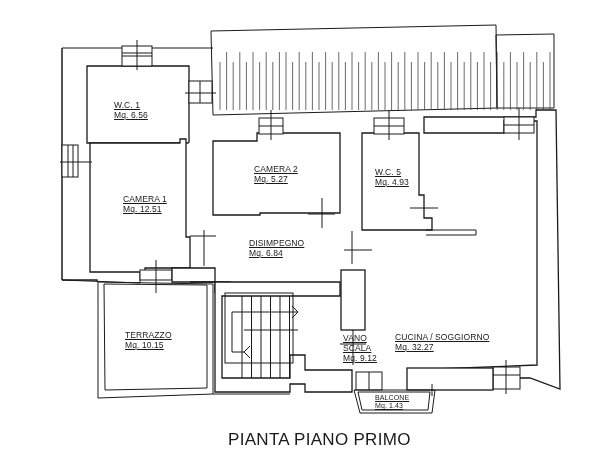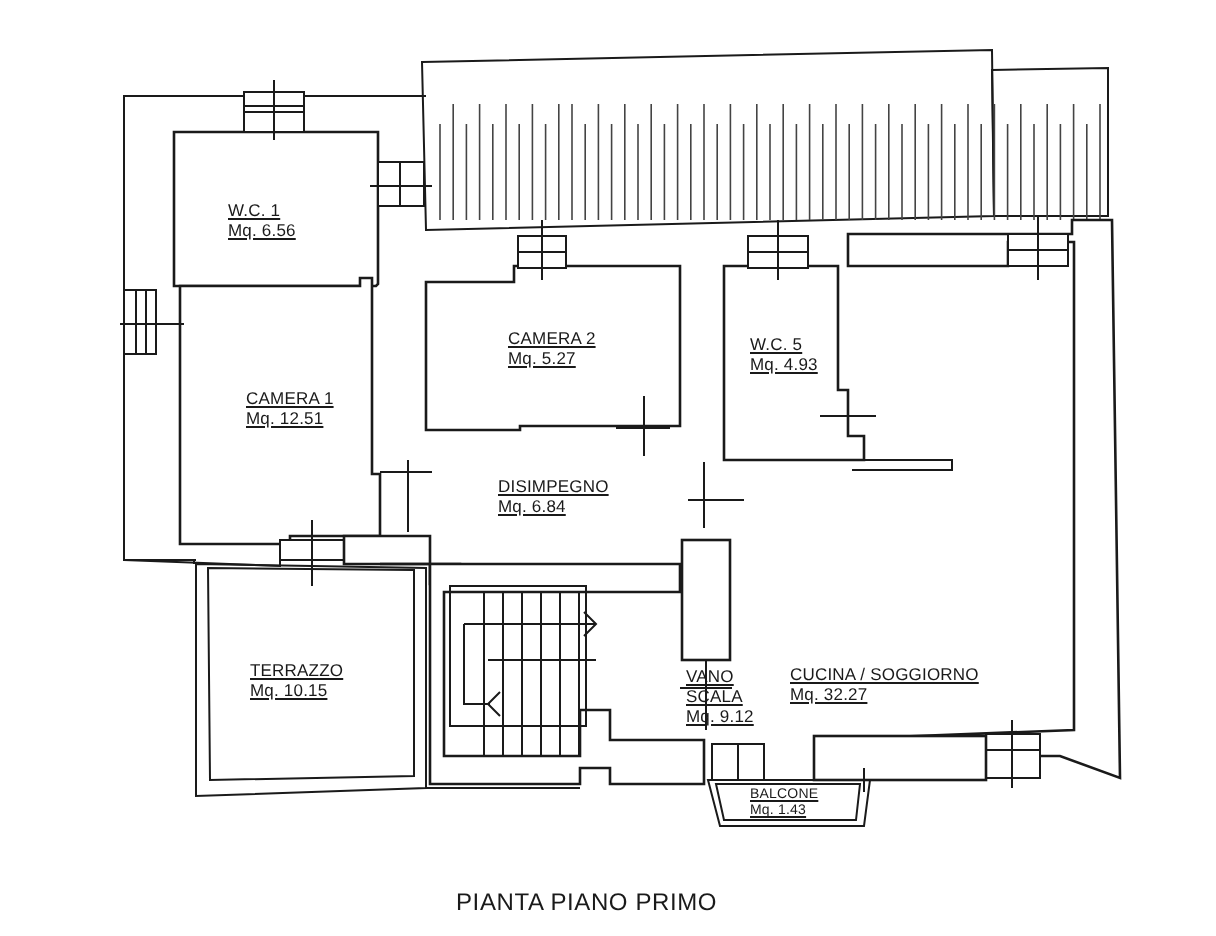--- a/index.html
+++ b/index.html
@@ -5,21 +5,21 @@
   html, body { margin: 0; padding: 0; background: #ffffff; }
   body { width: 608px; height: 468px; position: relative; overflow: hidden; font-family: "Liberation Sans", sans-serif; }
   svg.plan { position: absolute; left: 0; top: 0; }
   .wall { fill: #ffffff; stroke: #1a1a1a; stroke-width: 1.3; }
   .thin { fill: none; stroke: #1a1a1a; stroke-width: 1; }
   .hatch { stroke: #444; stroke-width: 0.8; }
   .win { fill: #fff; stroke: #1a1a1a; stroke-width: 1; }
   .room-label { position: absolute; font-size: 8.5px; line-height: 10px; color: #1a1a1a; letter-spacing: 0.1px; }
   .room-label span { display: block; text-decoration: underline; text-underline-offset: 1px; }
   .small { font-size: 7px; line-height: 8px; }
-  .title { position: absolute; left: 228px; top: 444px; font-size: 12px; color: #1a1a1a; letter-spacing: 0.3px; }
+  .title { position: absolute; left: 228px; top: 430px; font-size: 17px; color: #1a1a1a; letter-spacing: 0.3px; }
 </style>
 </head>
 <body>
 
 <svg class="plan" width="608" height="468" viewBox="0 0 608 468">
 
   <g>
     <polygon class="thin" points="211,31 496,25 497,108 213,115"></polygon>
     <polygon class="thin" points="496,35 554,34 554,108 497,108"></polygon>
     <g id="hatches">

